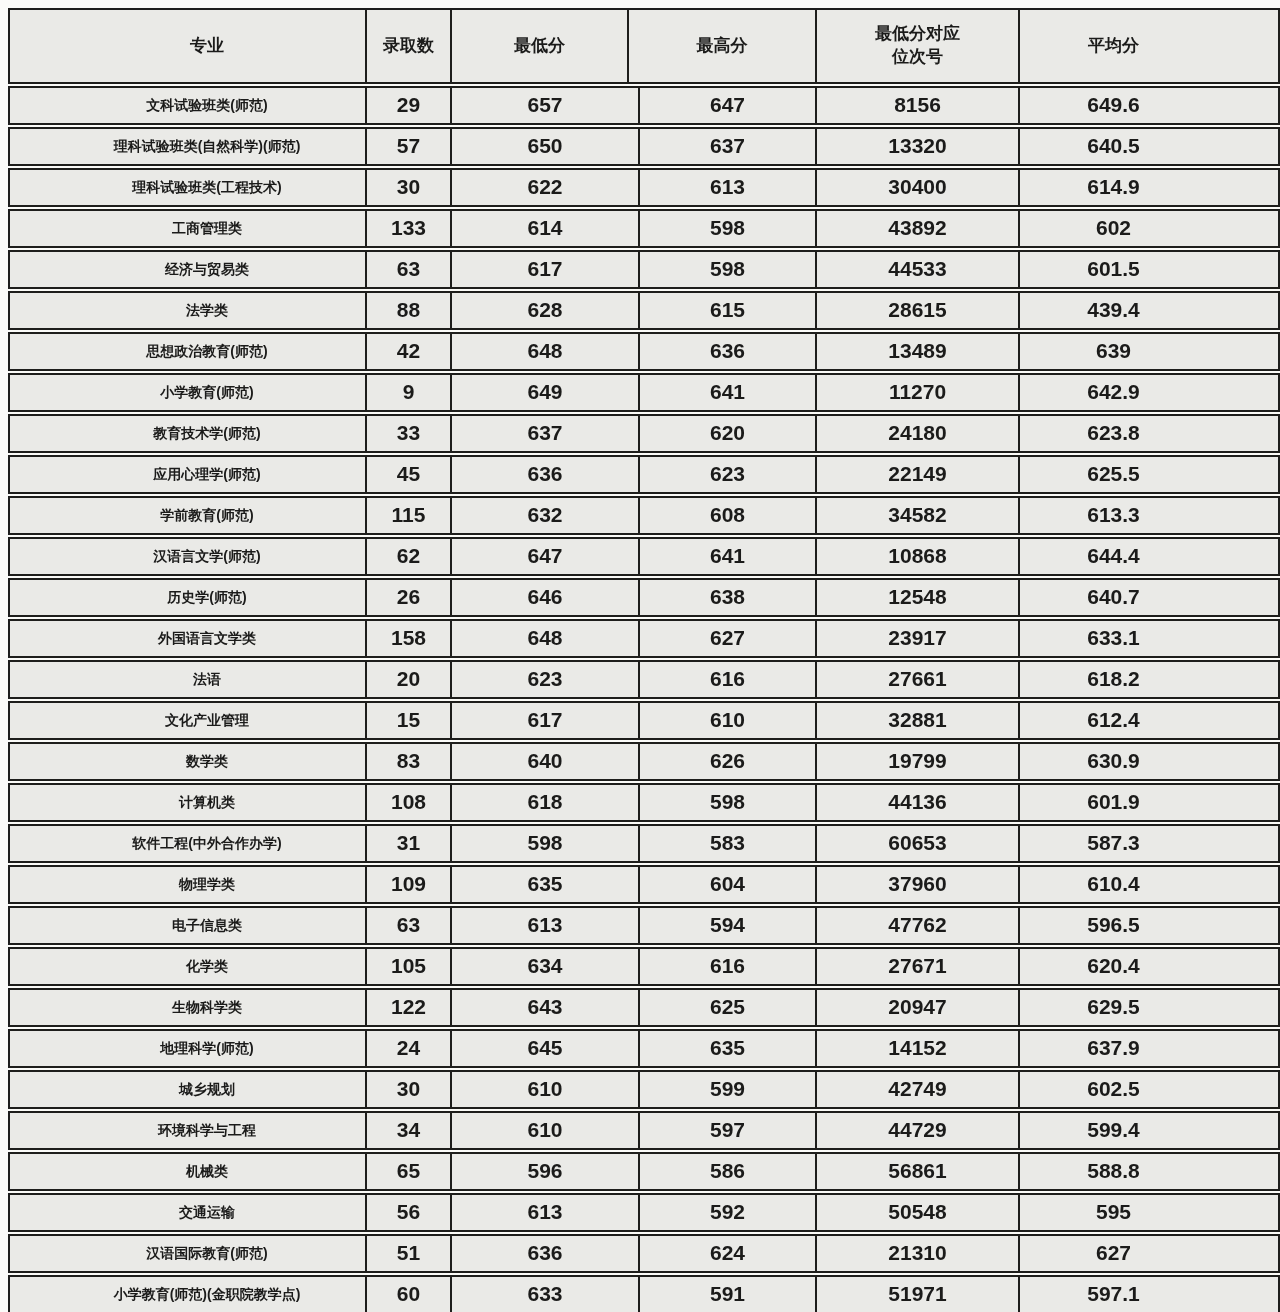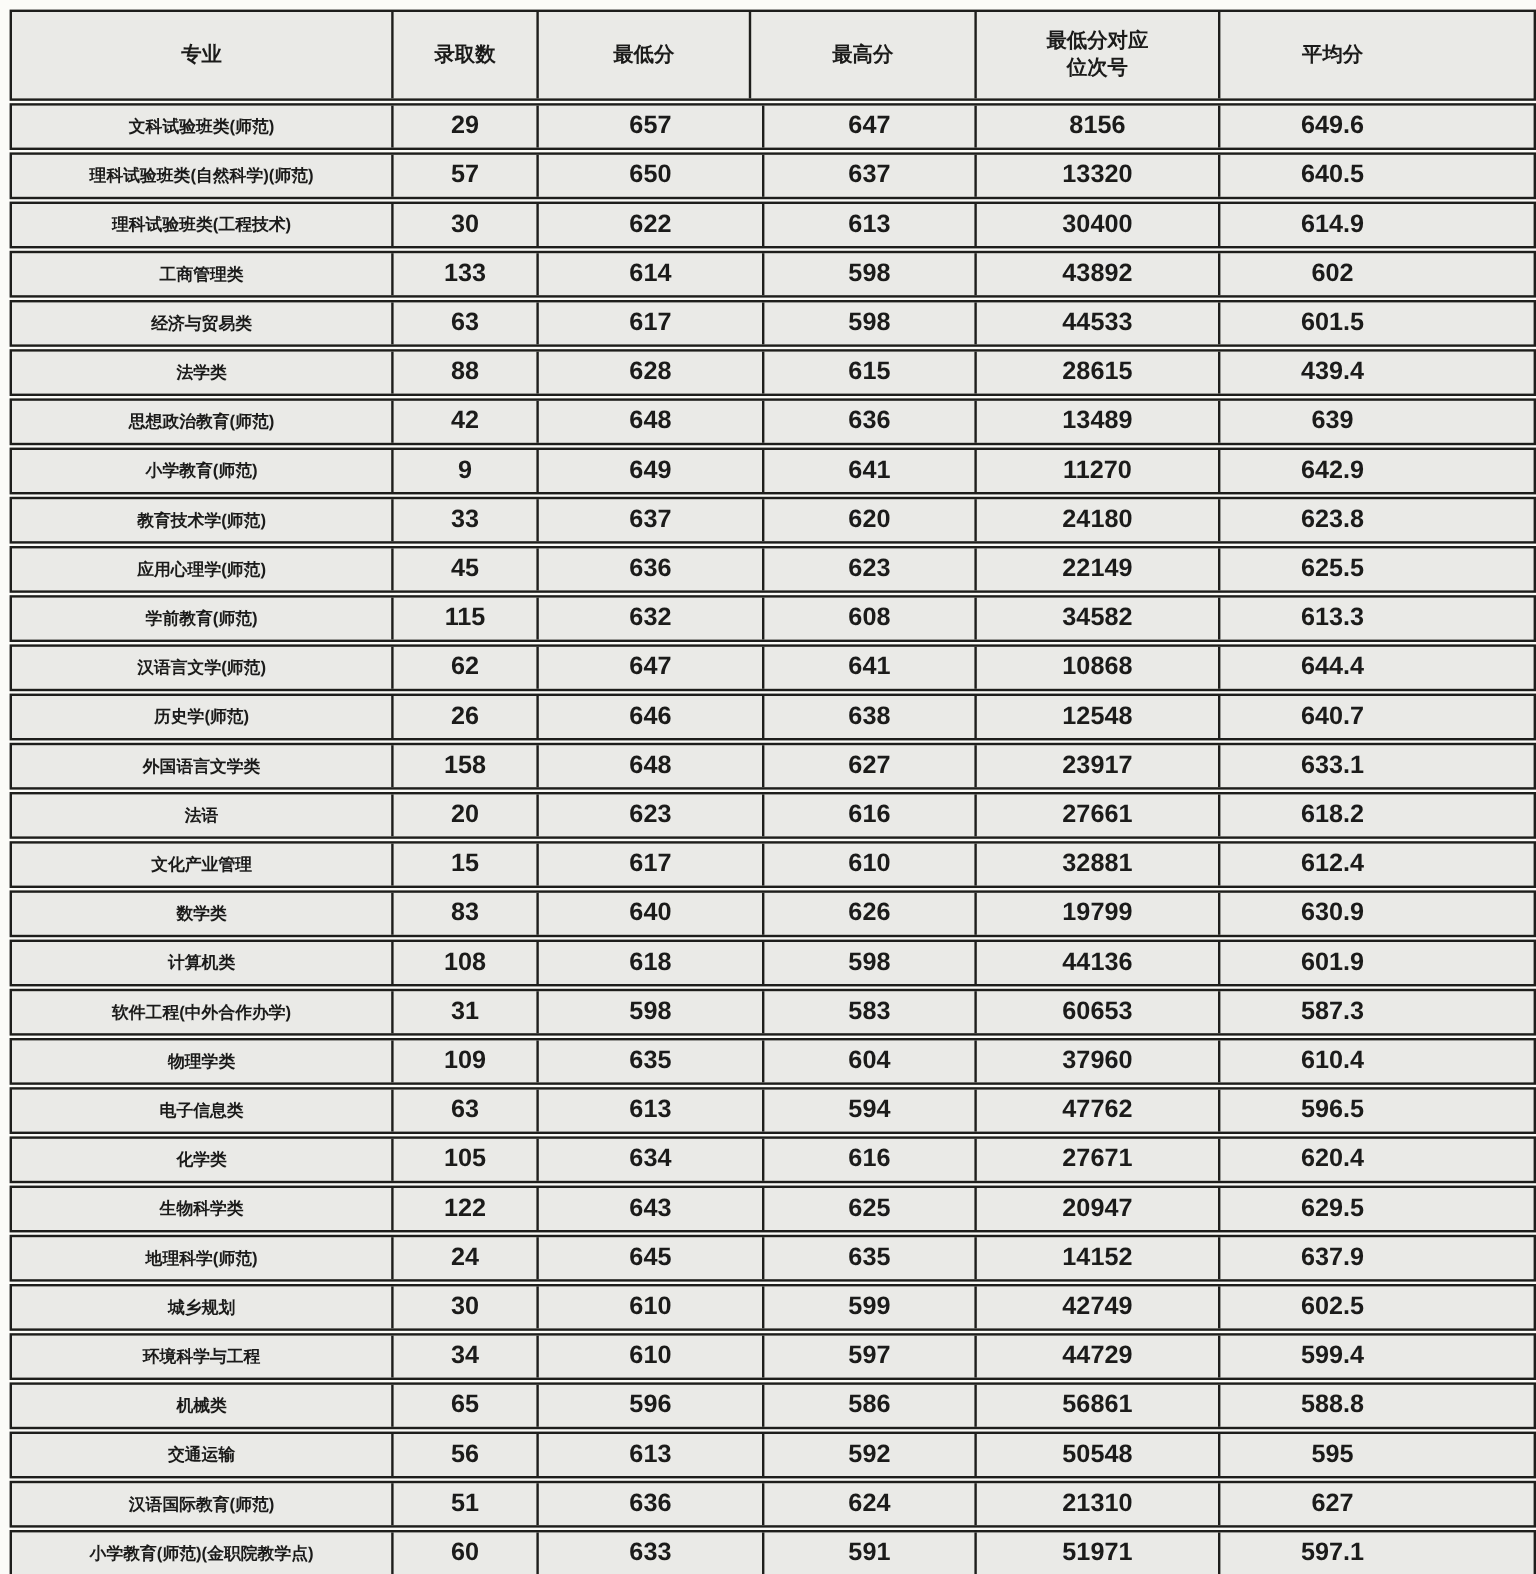--- a/index.html
+++ b/index.html
@@ -34,22 +34,22 @@
   .cell {
     display: flex;
     align-items: center;
     justify-content: center;
     text-align: center;
     white-space: pre-line;
     line-height: 1.35;
     overflow: hidden;
   }
   .cell + .cell { border-left: 2px solid var(--border); }
-  .c0 { width: 316px; }
-  .c1 { width: 121px; }
+  .c0 { width: 316px; margin-left: 39px; }
+  .c1 { width: 85px; }
   .c2 { width: 188px; }
   .c3 { width: 177px; }
   .c4 { width: 203px; }
   .c5 { width: 189px; }
   .header .cell {
     font-size: 17px;
     font-weight: 700;
   }
   .data .cell { font-weight: 700; }
   .data .c0 { font-size: 14px; }

